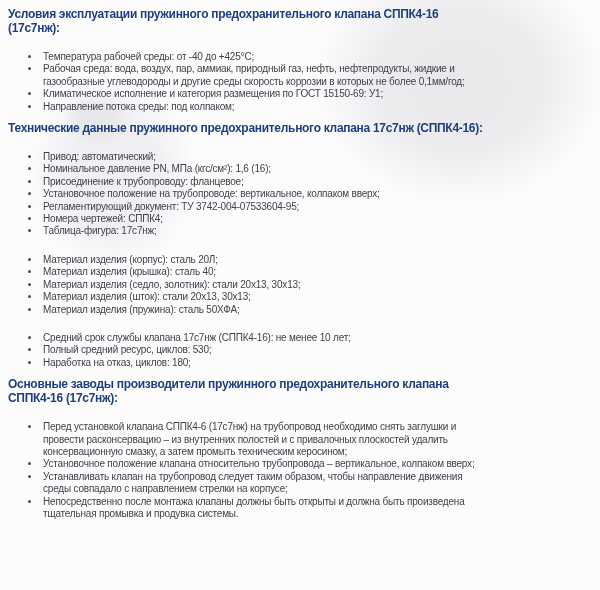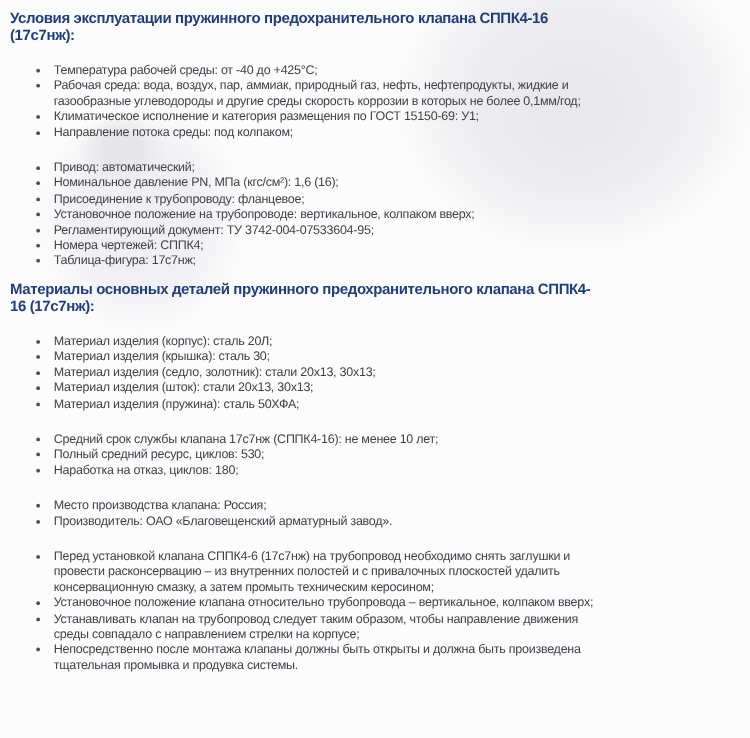--- a/index.html
+++ b/index.html
@@ -57,55 +57,52 @@
       <h2 class="sec-heading">Условия эксплуатации пружинного предохранительного клапана СППК4-16 (17с7нж):</h2>
       <ul class="sec-list">
           <li>Температура рабочей среды: от -40 до +425°С;</li>
           <li>Рабочая среда: вода, воздух, пар, аммиак, природный газ, нефть, нефтепродукты, жидкие и газообразные углеводороды и другие среды скорость коррозии в которых не более 0,1мм/год;</li>
           <li>Климатическое исполнение и категория размещения по ГОСТ 15150-69: У1;</li>
           <li>Направление потока среды: под колпаком;</li>
         </ul>
     </section>
 
     <section>
+      <h2 class="sec-heading">Технические данные пружинного предохранительного клапана  17с7нж (СППК4-16):</h2>
       <ul class="sec-list">
           <li>Привод: автоматический;</li>
           <li>Номинальное давление PN, МПа (кгс/см²): 1,6 (16);</li>
           <li>Присоединение к трубопроводу: фланцевое;</li>
           <li>Установочное положение на трубопроводе: вертикальное, колпаком вверх;</li>
           <li>Регламентирующий документ: ТУ 3742-004-07533604-95;</li>
           <li>Номера чертежей: СППК4;</li>
           <li>Таблица-фигура: 17с7нж;</li>
         </ul>
     </section>
 
     <section>
-      <h2 class="sec-heading">Материалы основных деталей пружинного предохранительного клапана СППК4-16 (17с7нж):</h2>
       <ul class="sec-list">
           <li>Материал изделия (корпус): сталь 20Л;</li>
-          <li>Материал изделия (крышка): сталь 30;</li>
+          <li>Материал изделия (крышка): сталь 40;</li>
           <li>Материал изделия (седло, золотник): стали 20х13, 30х13;</li>
           <li>Материал изделия (шток): стали 20х13, 30х13;</li>
           <li>Материал изделия (пружина): сталь 50ХФА;</li>
         </ul>
     </section>
 
     <section>
       <ul class="sec-list">
           <li>Средний срок службы клапана 17с7нж (СППК4-16): не менее 10 лет;</li>
           <li>Полный средний ресурс, циклов: 530;</li>
           <li>Наработка на отказ, циклов: 180;</li>
         </ul>
     </section>
 
     <section>
-      <ul class="sec-list">
-          <li>Место производства клапана: Россия;</li>
-          <li>Производитель: ОАО «Благовещенский арматурный завод».</li>
-        </ul>
+      <h2 class="sec-heading">Основные заводы производители пружинного предохранительного клапана СППК4-16 (17с7нж):</h2>
     </section>
 
     <section>
       <ul class="sec-list">
           <li>Перед установкой клапана СППК4-6 (17с7нж) на трубопровод необходимо снять заглушки и провести расконсервацию – из внутренних полостей и с привалочных плоскостей удалить консервационную смазку, а затем промыть техническим керосином;</li>
           <li>Установочное положение клапана относительно трубопровода – вертикальное, колпаком вверх;</li>
           <li>Устанавливать клапан на трубопровод следует таким образом, чтобы направление движения среды совпадало  с направлением стрелки на корпусе;</li>
           <li>Непосредственно после монтажа клапаны должны быть открыты и должна быть произведена тщательная промывка и продувка системы.</li>
         </ul>
     </section>

